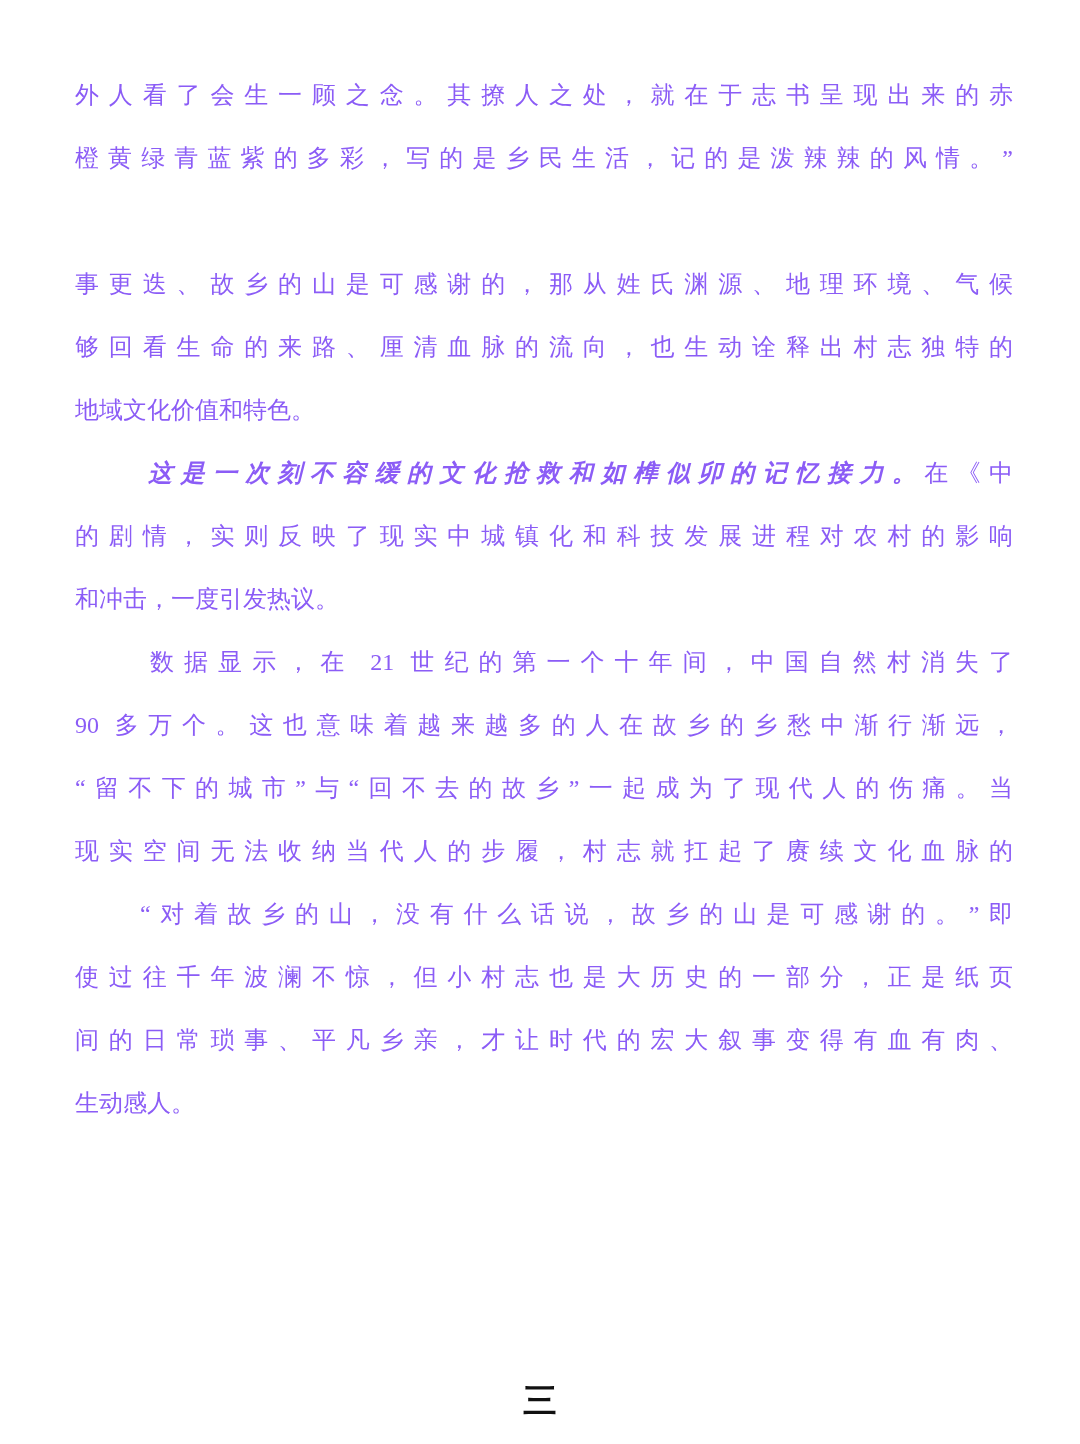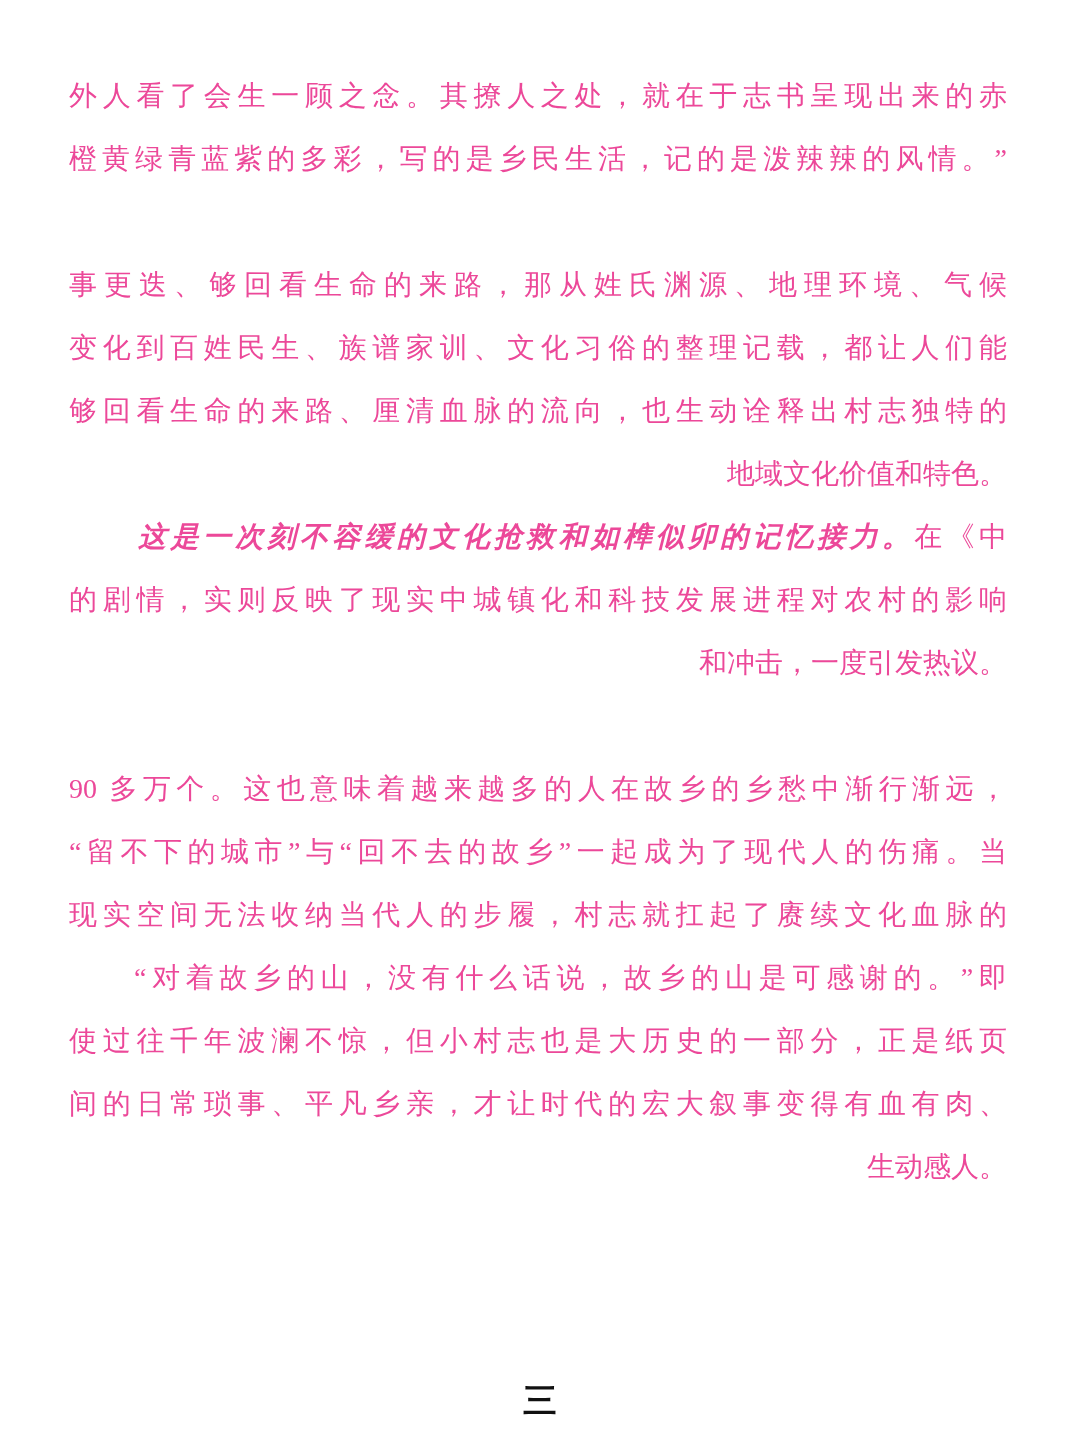--- a/index.html
+++ b/index.html
@@ -6,30 +6,30 @@
   .page {
     position: relative;
     width: 1080px;
     height: 1444px;
     background: #ffffff;
     overflow: hidden;
     font-family: "Liberation Serif", "DejaVu Serif", serif;
   }
   .textblock {
     position: absolute;
-    left: 69px;
+    left: 75px;
     top: 64px;
     width: 938px;
-    font-size: 28px;
+    font-size: 24px;
     line-height: 63px;
-    color: #ec4899;
+    color: #8b5cf6;
   }
   .line {
     height: 63px;
-    text-align: right;
+    text-align: left;
   }
   .line.justify {
     text-align: justify;
     text-align-last: justify;
   }
   .indent {
     display: inline-block;
     width: 65px;
     height: 1px;
   }
@@ -51,28 +51,27 @@
 </head>
 <body>
 
 <div class="page">
 
   <div class="textblock">
 
   <div class="line justify"><span>外人看了会生一顾之念。其撩人之处，就在于志书呈现出来的赤</span></div>
       <div class="line justify"><span>橙黄绿青蓝紫的多彩，写的是乡民生活，记的是泼辣辣的风情。”</span></div>
       <div class="line justify"><span class="indent"></span></div>
-      <div class="line justify"><span>事更迭、够回看生命的来路，那从姓氏渊源、地理环境、气候</span></div>
-      <div class="line justify"><span>变化到百姓民生、族谱家训、文化习俗的整理记载，都让人们能</span></div>
+      <div class="line justify"><span>事更迭、故乡的山是可感谢的，那从姓氏渊源、地理环境、气候</span></div>
       <div class="line justify"><span>够回看生命的来路、厘清血脉的流向，也生动诠释出村志独特的</span></div>
       <div class="line"><span>地域文化价值和特色。</span></div>
       <div class="line justify"><span class="indent"></span><b class="lead">这是一次刻不容缓的文化抢救和如榫似卯的记忆接力。</b><span>在《中</span></div>
       <div class="line justify"><span>的剧情，实则反映了现实中城镇化和科技发展进程对农村的影响</span></div>
       <div class="line"><span>和冲击，一度引发热议。</span></div>
-      <div class="line justify"><span class="indent"></span></div>
+      <div class="line justify"><span class="indent"></span><span>数据显示，在 21 世纪的第一个十年间，中国自然村消失了</span></div>
       <div class="line justify"><span>90 多万个。这也意味着越来越多的人在故乡的乡愁中渐行渐远，</span></div>
       <div class="line justify"><span>“留不下的城市”与“回不去的故乡”一起成为了现代人的伤痛。当</span></div>
       <div class="line justify"><span>现实空间无法收纳当代人的步履，村志就扛起了赓续文化血脉的</span></div>
       <div class="line justify"><span class="indent"></span><span>“对着故乡的山，没有什么话说，故乡的山是可感谢的。”即</span></div>
       <div class="line justify"><span>使过往千年波澜不惊，但小村志也是大历史的一部分，正是纸页</span></div>
       <div class="line justify"><span>间的日常琐事、平凡乡亲，才让时代的宏大叙事变得有血有肉、</span></div>
       <div class="line"><span>生动感人。</span></div>
     </div>
 
   <div class="page-number">三</div>

